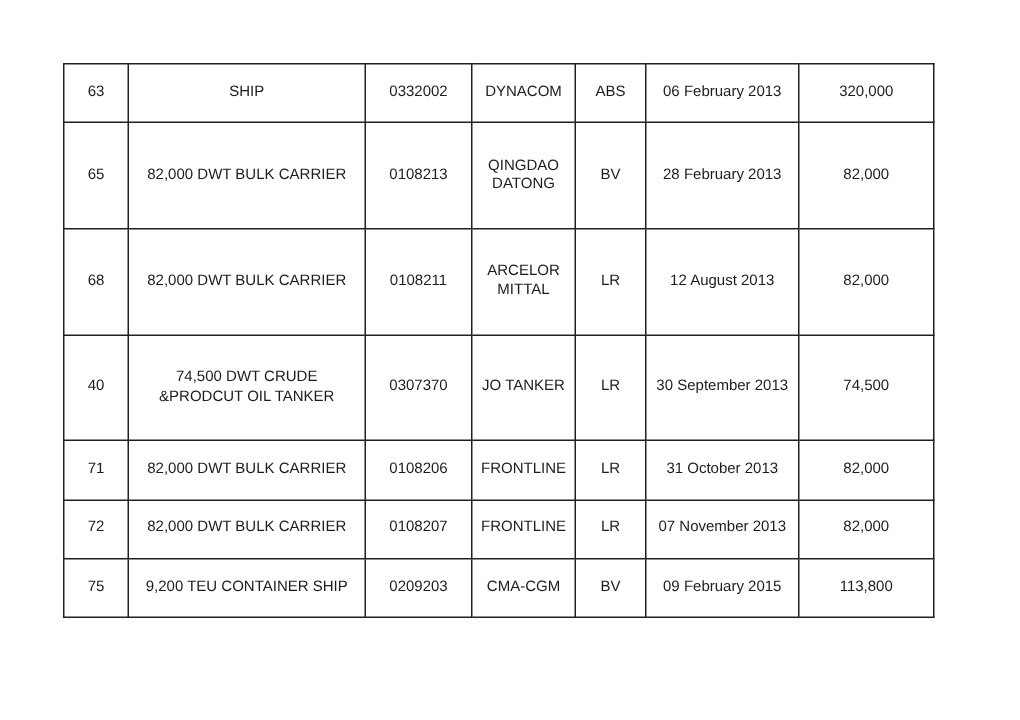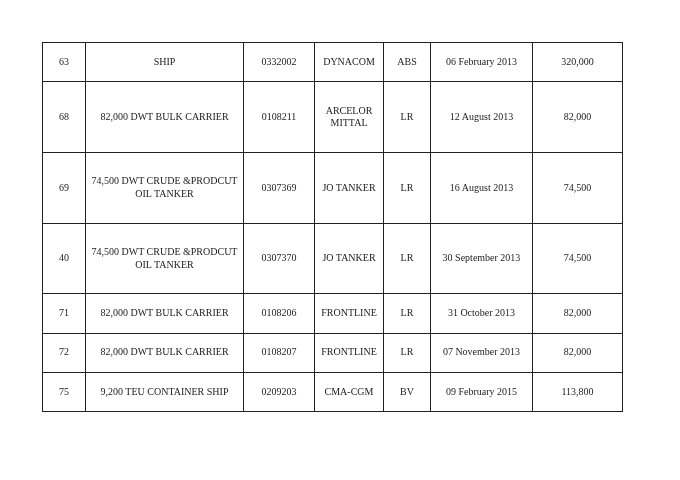--- a/index.html
+++ b/index.html
@@ -5,21 +5,21 @@
   html, body {
     margin: 0;
     padding: 0;
     background: #ffffff;
   }
   .page {
     position: relative;
     width: 680px;
     height: 480px;
     background: #ffffff;
-    font-family: Liberation Serif, serif;
+    font-family: Liberation Sans, sans-serif;
     color: #1c1c1c;
     overflow: hidden;
   }
   table.ship-table {
     position: absolute;
     left: 42px;
     top: 42px;
     width: 580px;
     height: 370px;
     border-collapse: collapse;
@@ -63,36 +63,36 @@
         <tr>
           <td>63</td>
           <td>SHIP</td>
           <td>0332002</td>
           <td>DYNACOM</td>
           <td>ABS</td>
           <td>06 February 2013</td>
           <td>320,000</td>
         </tr>
         <tr>
+          <td>65</td>
+          <td>82,000 DWT BULK CARRIER</td>
+          <td>0108213</td>
+          <td>QINGDAO DATONG</td>
+          <td>BV</td>
+          <td>28 February 2013</td>
+          <td>82,000</td>
+        </tr>
+        <tr>
           <td>68</td>
           <td>82,000 DWT BULK CARRIER</td>
           <td>0108211</td>
           <td>ARCELOR MITTAL</td>
           <td>LR</td>
           <td>12 August 2013</td>
           <td>82,000</td>
-        </tr>
-        <tr>
-          <td>69</td>
-          <td>74,500 DWT CRUDE &amp;PRODCUT OIL TANKER</td>
-          <td>0307369</td>
-          <td>JO TANKER</td>
-          <td>LR</td>
-          <td>16 August 2013</td>
-          <td>74,500</td>
         </tr>
         <tr>
           <td>40</td>
           <td>74,500 DWT CRUDE &amp;PRODCUT OIL TANKER</td>
           <td>0307370</td>
           <td>JO TANKER</td>
           <td>LR</td>
           <td>30 September 2013</td>
           <td>74,500</td>
         </tr>

